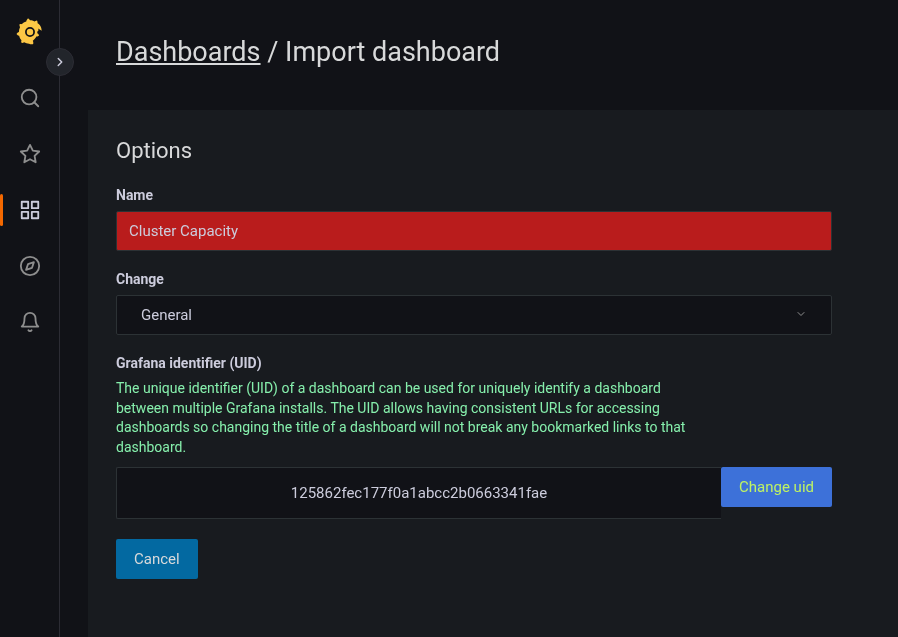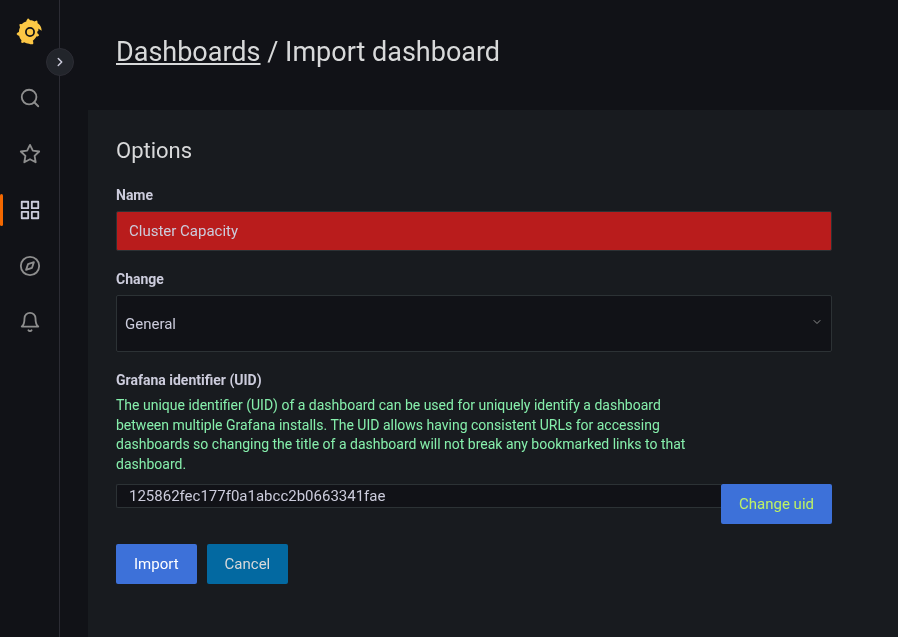--- a/index.html
+++ b/index.html
@@ -135,51 +135,52 @@
       border: 1px solid #2c3235;
       border-radius: 2px;
       padding: 1px 12px;
       font-size: 15px;
       color: #ccccdc;
       font-family: inherit;
     }
     .select-wrap {
       width: 100%;
       max-width: 716px;
-      height: 57px;
+      height: 40px;
       background: #111217;
       border: 1px solid #2c3235;
       border-radius: 2px;
-      padding: 0 8px;
+      padding: 0 24px;
       font-size: 15px;
       color: #ccccdc;
       display: flex;
       align-items: center;
       justify-content: space-between;
       cursor: pointer;
     }
     .select-chevron {
       color: #8e8e8e;
       font-size: 11px;
     }
     .uid-row {
       display: flex;
       max-width: 716px;
     }
     .uid-input {
       flex: 1;
-      height: 24px;
+      height: 52px;
       background: #111217;
       border: 1px solid #2c3235;
       border-right: none;
       border-radius: 2px 0 0 2px;
       padding: 0 12px;
       font-size: 15px;
       color: #ccccdc;
       font-family: inherit;
+      text-align: center;
     }
     .uid-button {
       height: 40px;
       padding: 0 18px;
       background: #3d71d9;
       border: none;
       border-radius: 2px;
       color: #bef264;
       font-size: 15px;
       font-family: inherit;
@@ -294,17 +295,16 @@
     <div class="field">
       <label class="field-label">Grafana identifier (UID)</label>
       <div class="field-description">The unique identifier (UID) of a dashboard can be used for uniquely identify a dashboard between multiple Grafana installs. The UID allows having consistent URLs for accessing dashboards so changing the title of a dashboard will not break any bookmarked links to that dashboard.</div>
       <div class="uid-row">
         <input type="text" class="uid-input" readonly="" value="125862fec177f0a1abcc2b0663341fae" style="">
         <button class="uid-button">Change uid</button>
       </div>
     </div>
 
     <div class="button-row">
-      <button class="btn btn-primary">Import</button>
       <button class="btn btn-secondary">Cancel</button>
     </div>
   </div>
 </div>
 
 </body></html>

